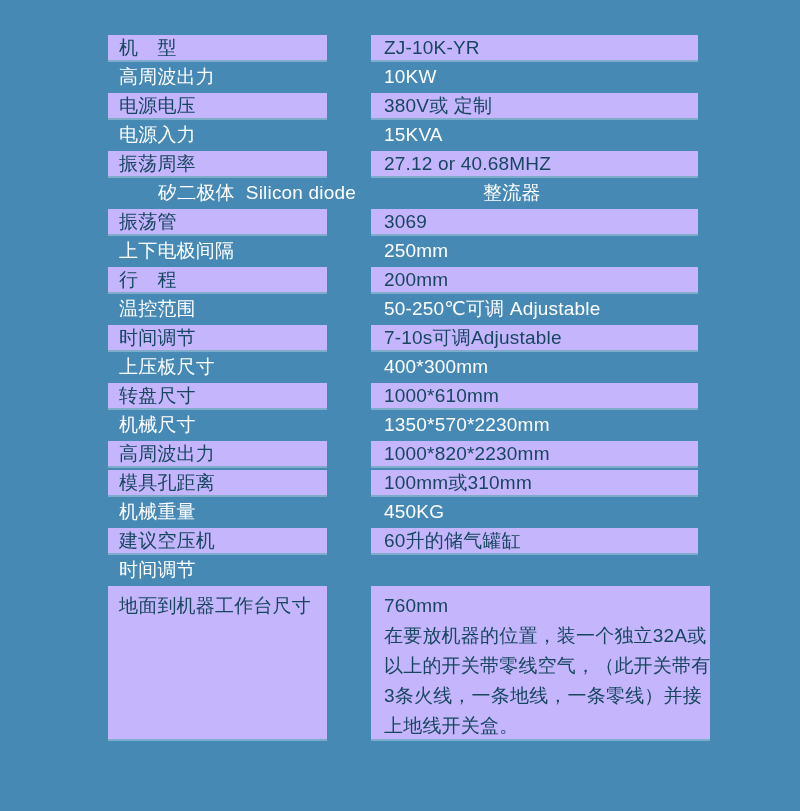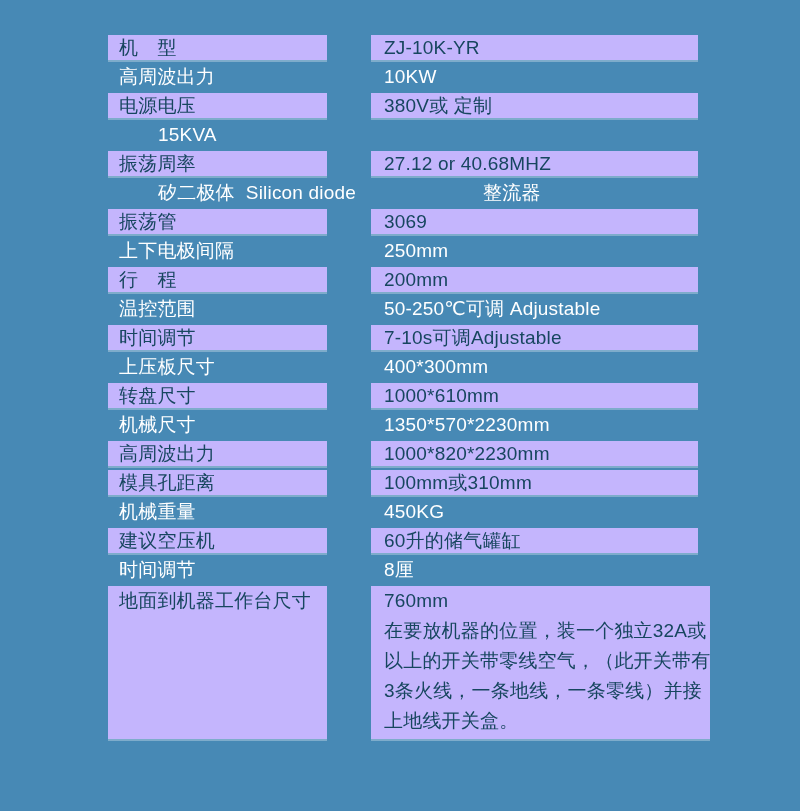--- a/index.html
+++ b/index.html
@@ -55,20 +55,21 @@
     background: #c4b5fd;
     color: #17465f;
     box-shadow: 0 2px 0 rgba(255, 255, 255, 0.30);
   }
   .row.blue .cell {
     background: transparent;
     color: #ffffff;
   }
   .row.tall .cell {
     display: block;
+    padding-top: 5px;
   }
   .line {
     white-space: pre;
     line-height: 24px;
   }
   .row.tall .line {
     line-height: 30px;
   }
 </style>
 </head>
@@ -94,20 +95,23 @@
       </div>
       <div class="row white">
         <div class="cell label-cell">
           <div class="line">电源电压</div>
         </div>
         <div class="cell value-cell">
           <div class="line">380V或 定制</div>
         </div>
       </div>
       <div class="row blue">
+        <div class="cell label-cell">
+          <div class="line">电源入力</div>
+        </div>
         <div class="cell value-cell">
           <div class="line">15KVA</div>
         </div>
       </div>
       <div class="row white">
         <div class="cell label-cell">
           <div class="line">振荡周率</div>
         </div>
         <div class="cell value-cell">
           <div class="line">27.12 or 40.68MHZ</div>
@@ -213,23 +217,20 @@
         <div class="cell label-cell">
           <div class="line">建议空压机</div>
         </div>
         <div class="cell value-cell">
           <div class="line">60升的储气罐缸</div>
         </div>
       </div>
       <div class="row blue">
         <div class="cell label-cell">
           <div class="line">时间调节</div>
-        </div>
-        <div class="cell value-cell">
-          <div class="line">8厘</div>
         </div>
       </div>
       <div class="row white tall">
         <div class="cell label-cell">
           <div class="line">地面到机器工作台尺寸</div>
         </div>
         <div class="cell value-cell">
           <div class="line">760mm</div>
           <div class="line">在要放机器的位置，装一个独立32A或</div>
           <div class="line">以上的开关带零线空气，（此开关带有</div>

